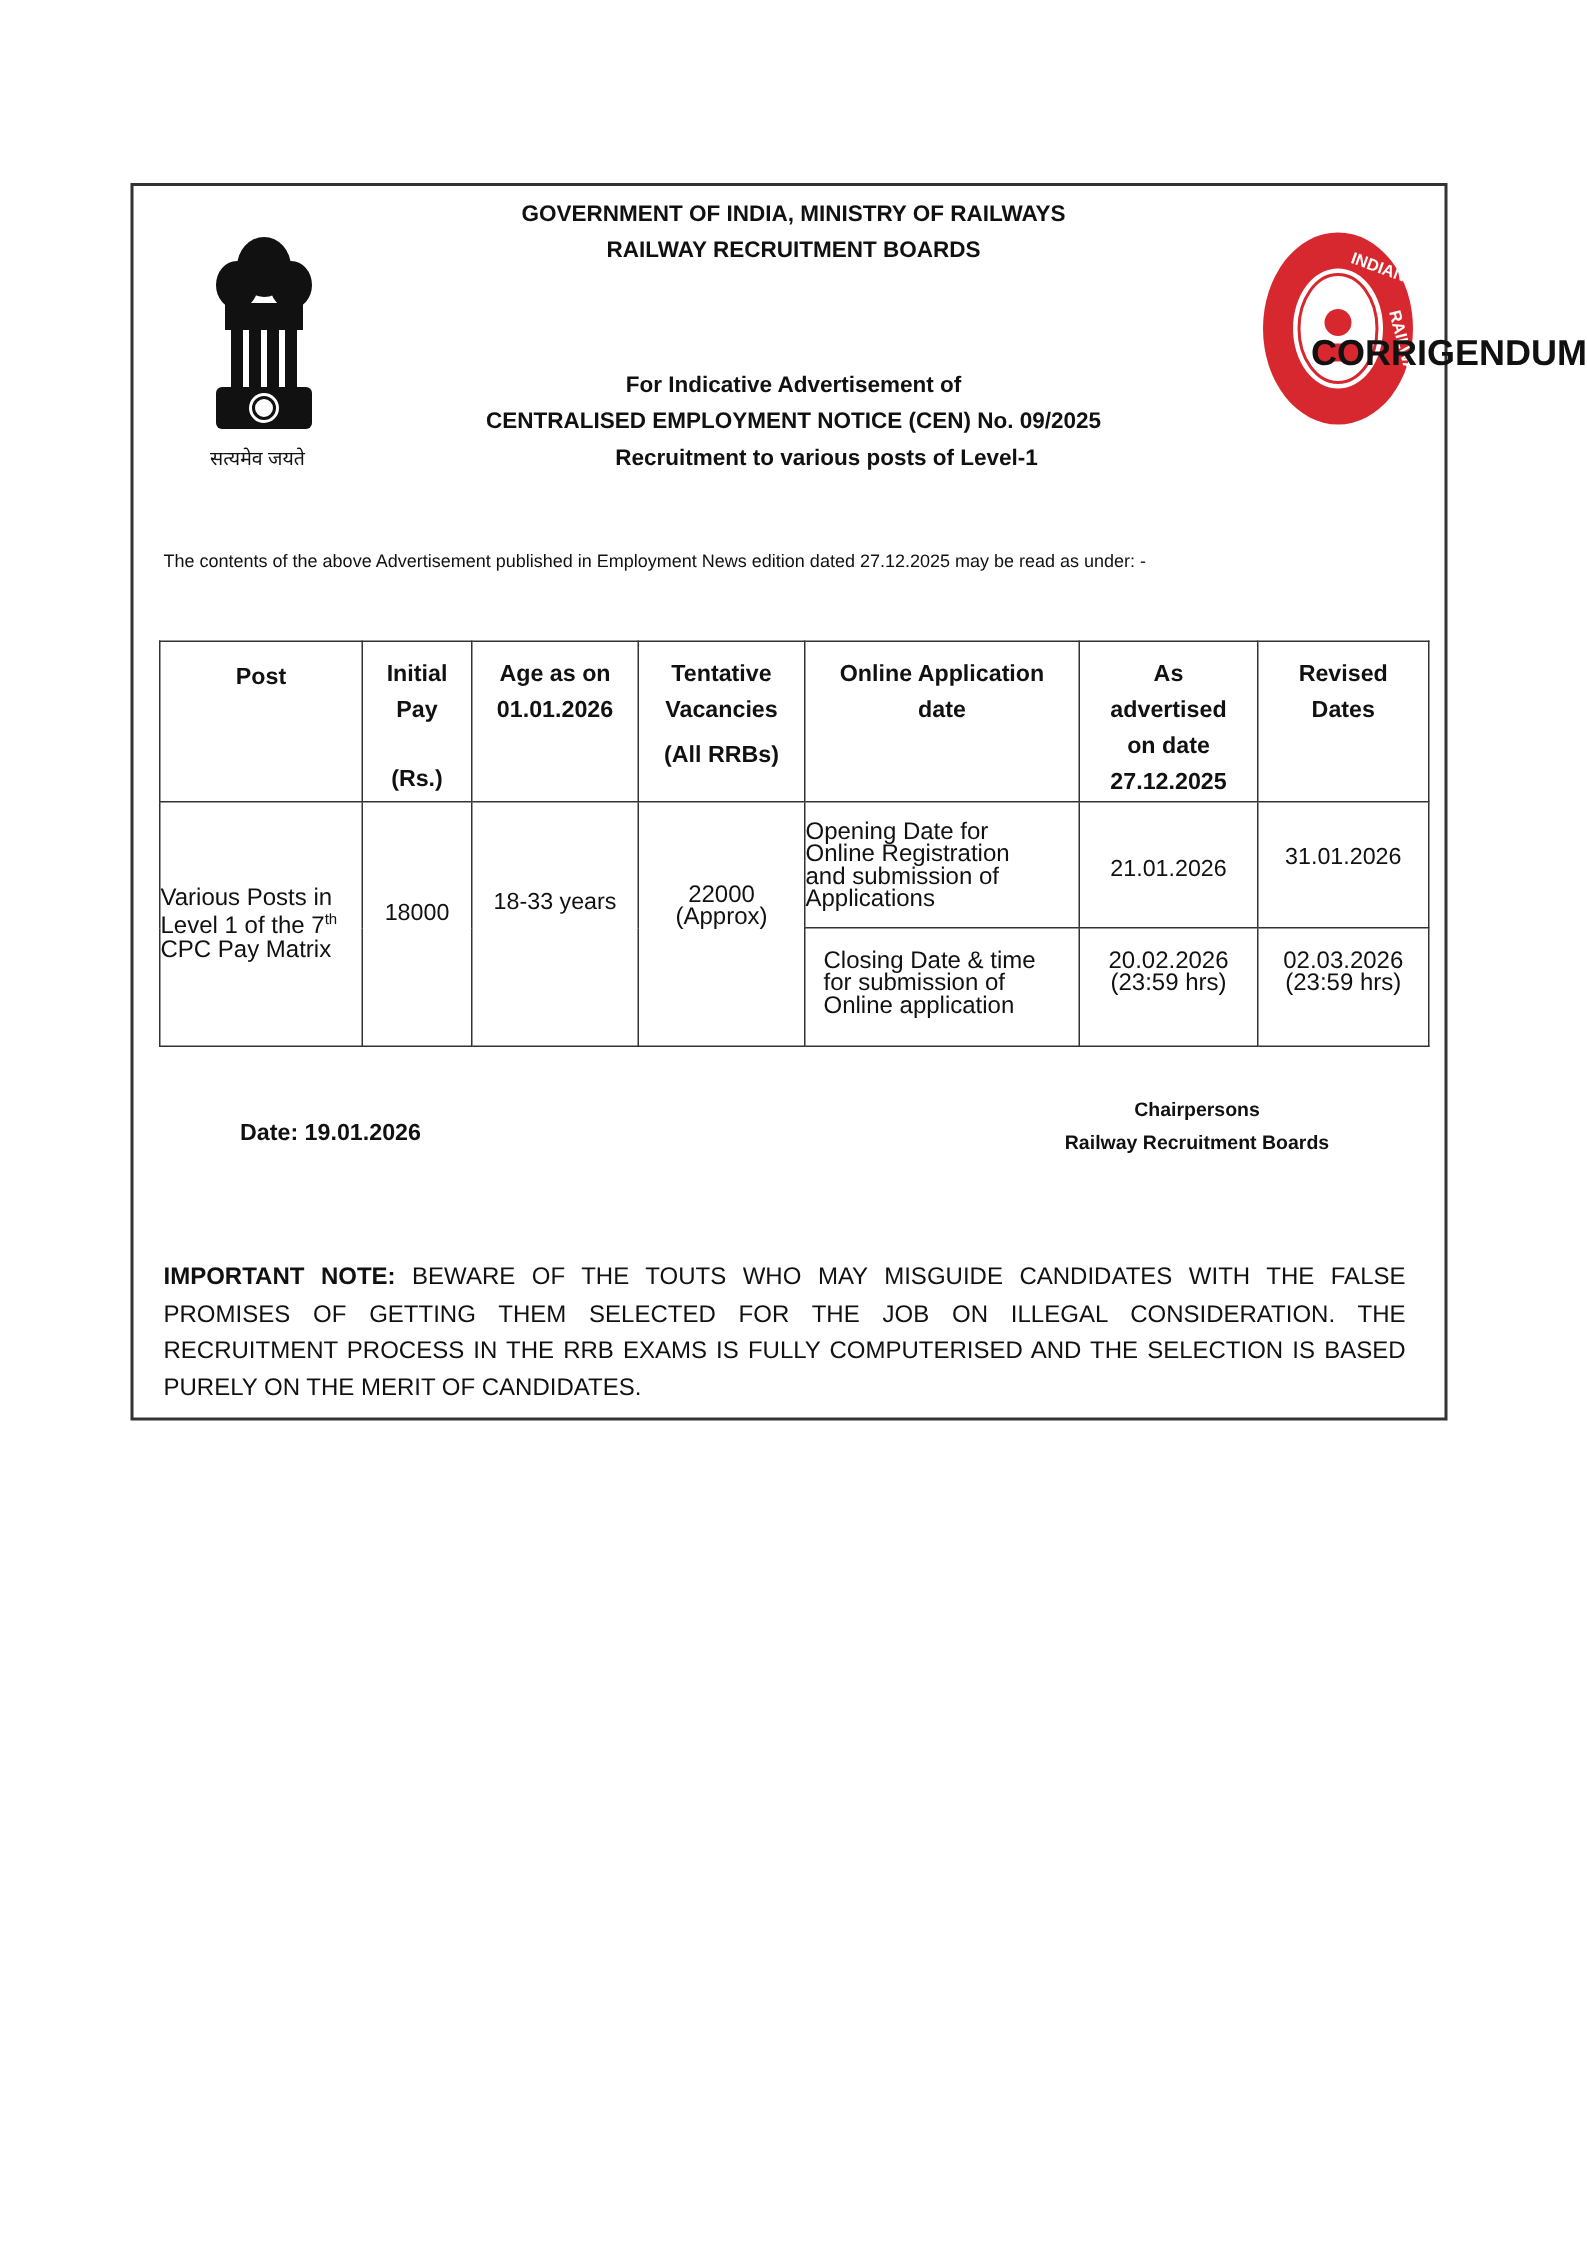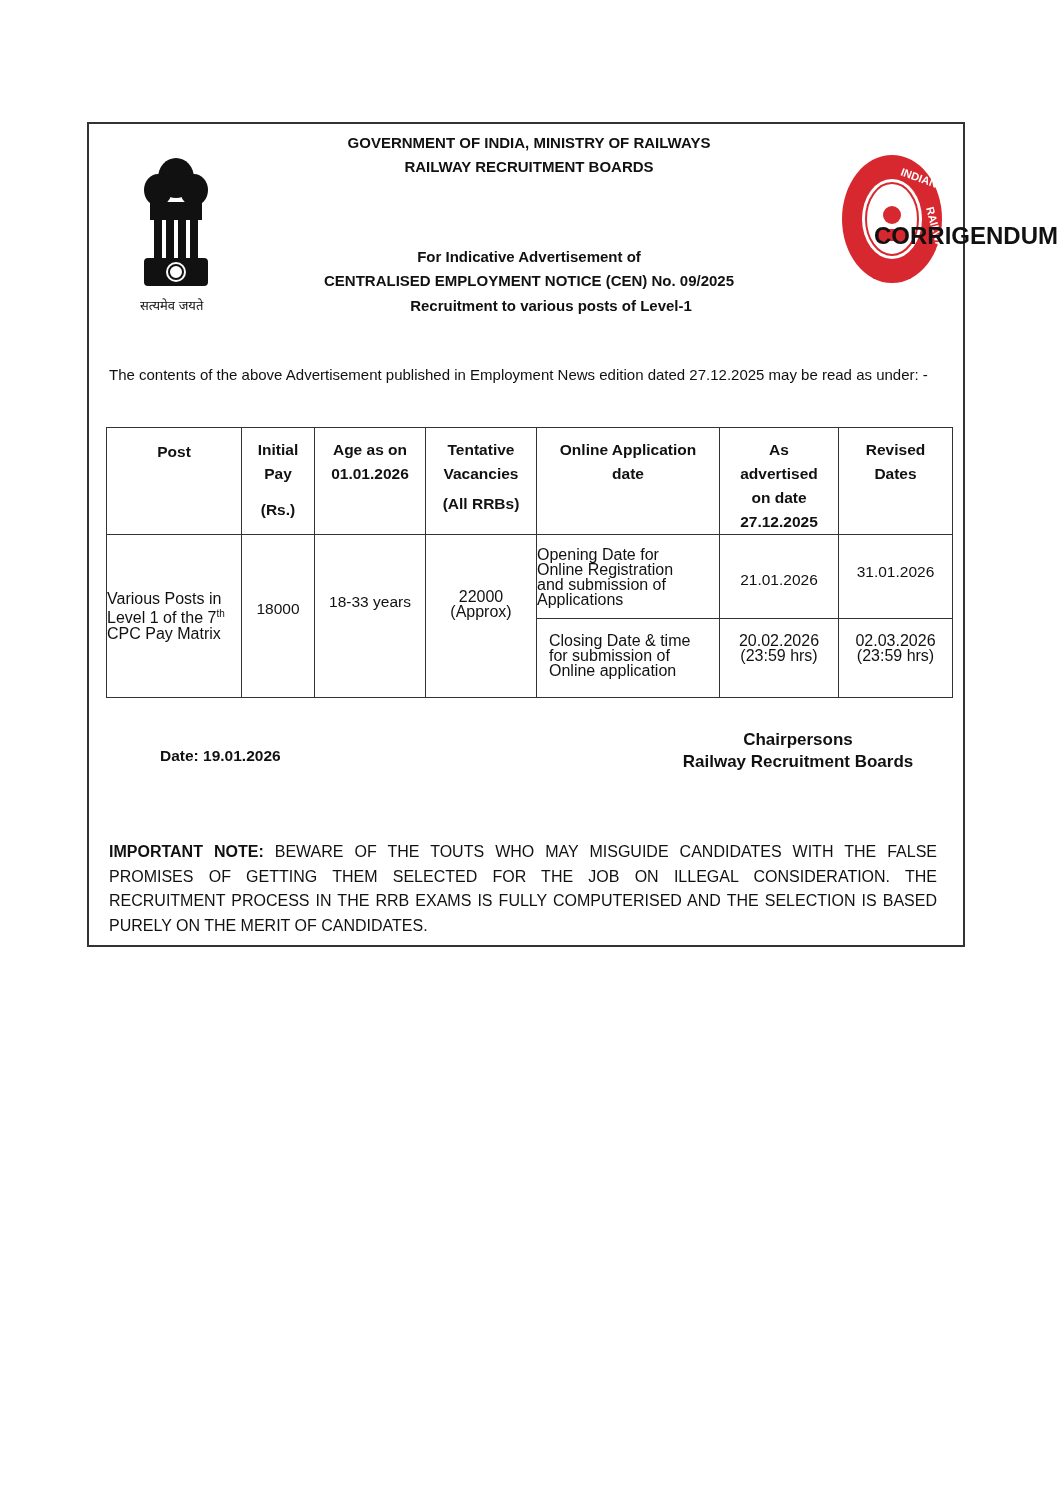--- a/index.html
+++ b/index.html
@@ -1,29 +1,29 @@
 <!DOCTYPE html>
 <html><head>
 <meta charset="utf-8">
 <style>
   html, body { margin: 0; padding: 0; background: #ffffff; }
   body { width: 1058px; height: 1497px; position: relative; font-family: "Liberation Sans", "DejaVu Sans", sans-serif; color: #111; }
   .frame { position: absolute; left: 87px; top: 122px; width: 878px; height: 825px; border: 2px solid #333; box-sizing: border-box; }
   .abs { position: absolute; }
   .hdr-line { position: absolute; left: 0; width: 1058px; text-align: center; font-weight: bold; font-size: 15px; }
   .title { font-size: 24px; font-weight: bold; text-align: right; }
-  .intro { position: absolute; left: 109px; top: 362px; width: 840px; font-size: 15px; line-height: 25px; }
+  .intro { position: absolute; left: 109px; top: 362px; width: 840px; font-size: 12px; line-height: 25px; }
   table.grid { position: absolute; left: 106px; top: 427px; width: 847px; border-collapse: collapse; font-size: 15.5px; }
   table.grid td, table.grid th { border: 1.5px solid #333; padding: 0; }
   table.grid th { font-weight: bold; vertical-align: top; text-align: center; padding-top: 10px; line-height: 24px; }
   .c1 { width: 134px; } .c2 { width: 72px; } .c3 { width: 110px; } .c4 { width: 110px; } .c5 { width: 182px; } .c6 { width: 118px; } .c7 { width: 113px; }
   .tight { line-height: 15px; font-size: 16px; }
   .center { text-align: center; }
   .date-foot { position: absolute; left: 160px; top: 747px; font-weight: bold; font-size: 15.5px; }
-  .sign { position: absolute; left: 660px; top: 729px; width: 276px; text-align: center; font-weight: bold; font-size: 17px; line-height: 22px; }
+  .sign { position: absolute; left: 660px; top: 729px; width: 276px; text-align: center; font-weight: bold; font-size: 13px; line-height: 22px; }
   .note { position: absolute; left: 109px; top: 840px; width: 828px; font-size: 16px; line-height: 24.5px; text-align: justify; }
   .note b { font-weight: bold; }
   .emblem { position: absolute; left: 136px; top: 150px; width: 80px; height: 160px; }
   .rail-logo { position: absolute; left: 840px; top: 153px; width: 104px; height: 132px; }
 </style>
 </head>
 <body>
 
 <div class="frame"></div>
 
@@ -67,21 +67,21 @@
 
 <table class="grid">
   <tbody>
       <tr style="height:106px;">
     <th class="c1">
           <div style="padding-top:2px;">Post</div>
         </th>
     <th class="c2">
       <div>Initial</div>
           <div>Pay</div>
-          <div style="margin-top:12px;">(Rs.)</div>
+          <div style="margin-top:22px;">(Rs.)</div>
     </th>
     <th class="c3">
       <div>Age as on</div>
           <div>01.01.2026</div>
     </th>
     <th class="c4">
       <div>Tentative</div>
           <div>Vacancies</div>
           <div style="margin-top:6px;">(All RRBs)</div>
     </th>

